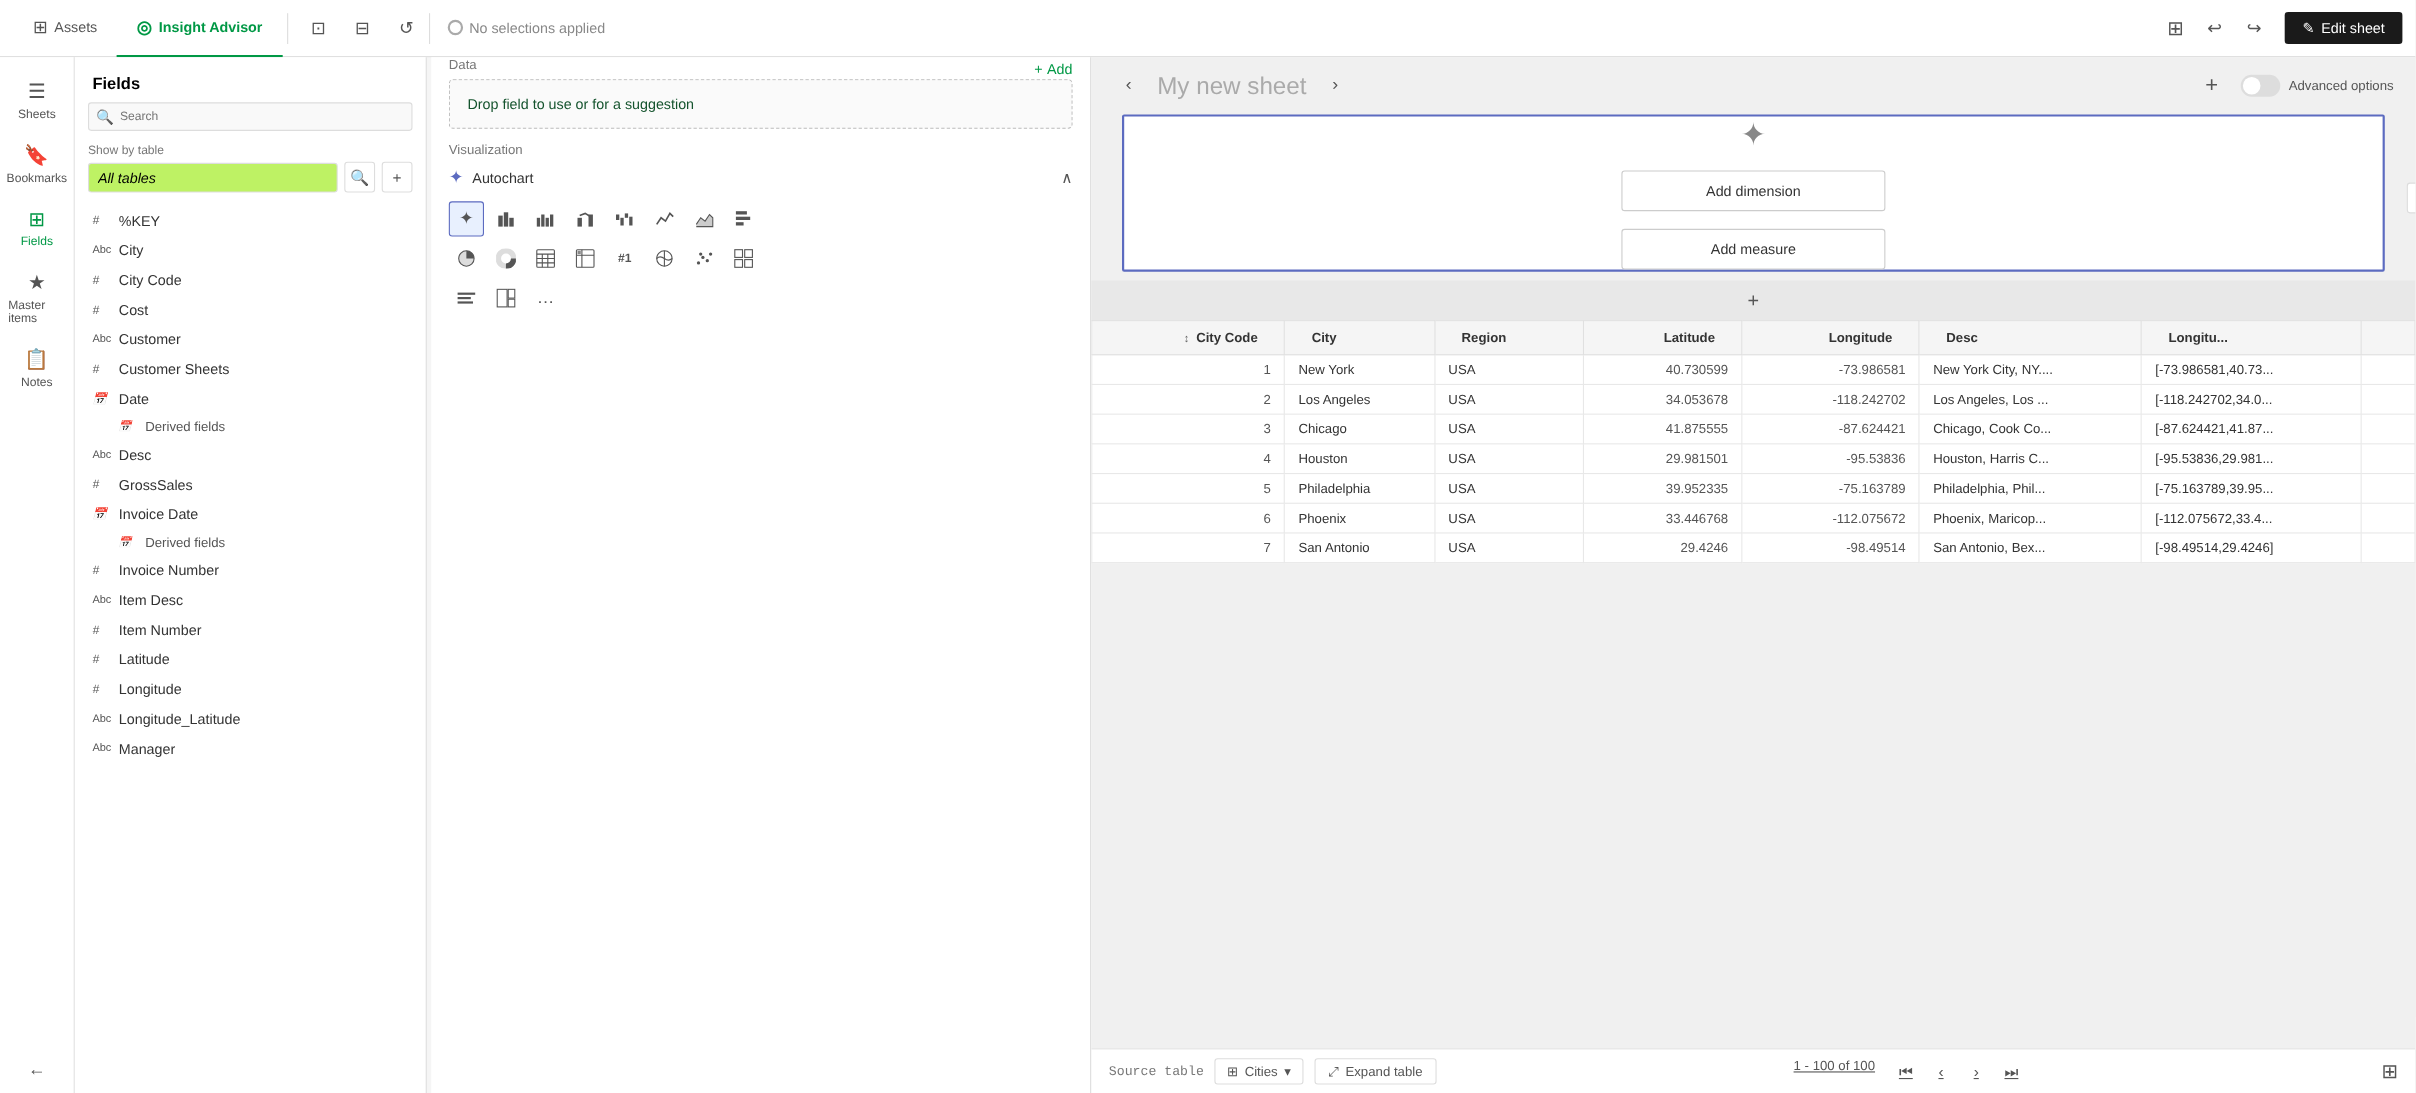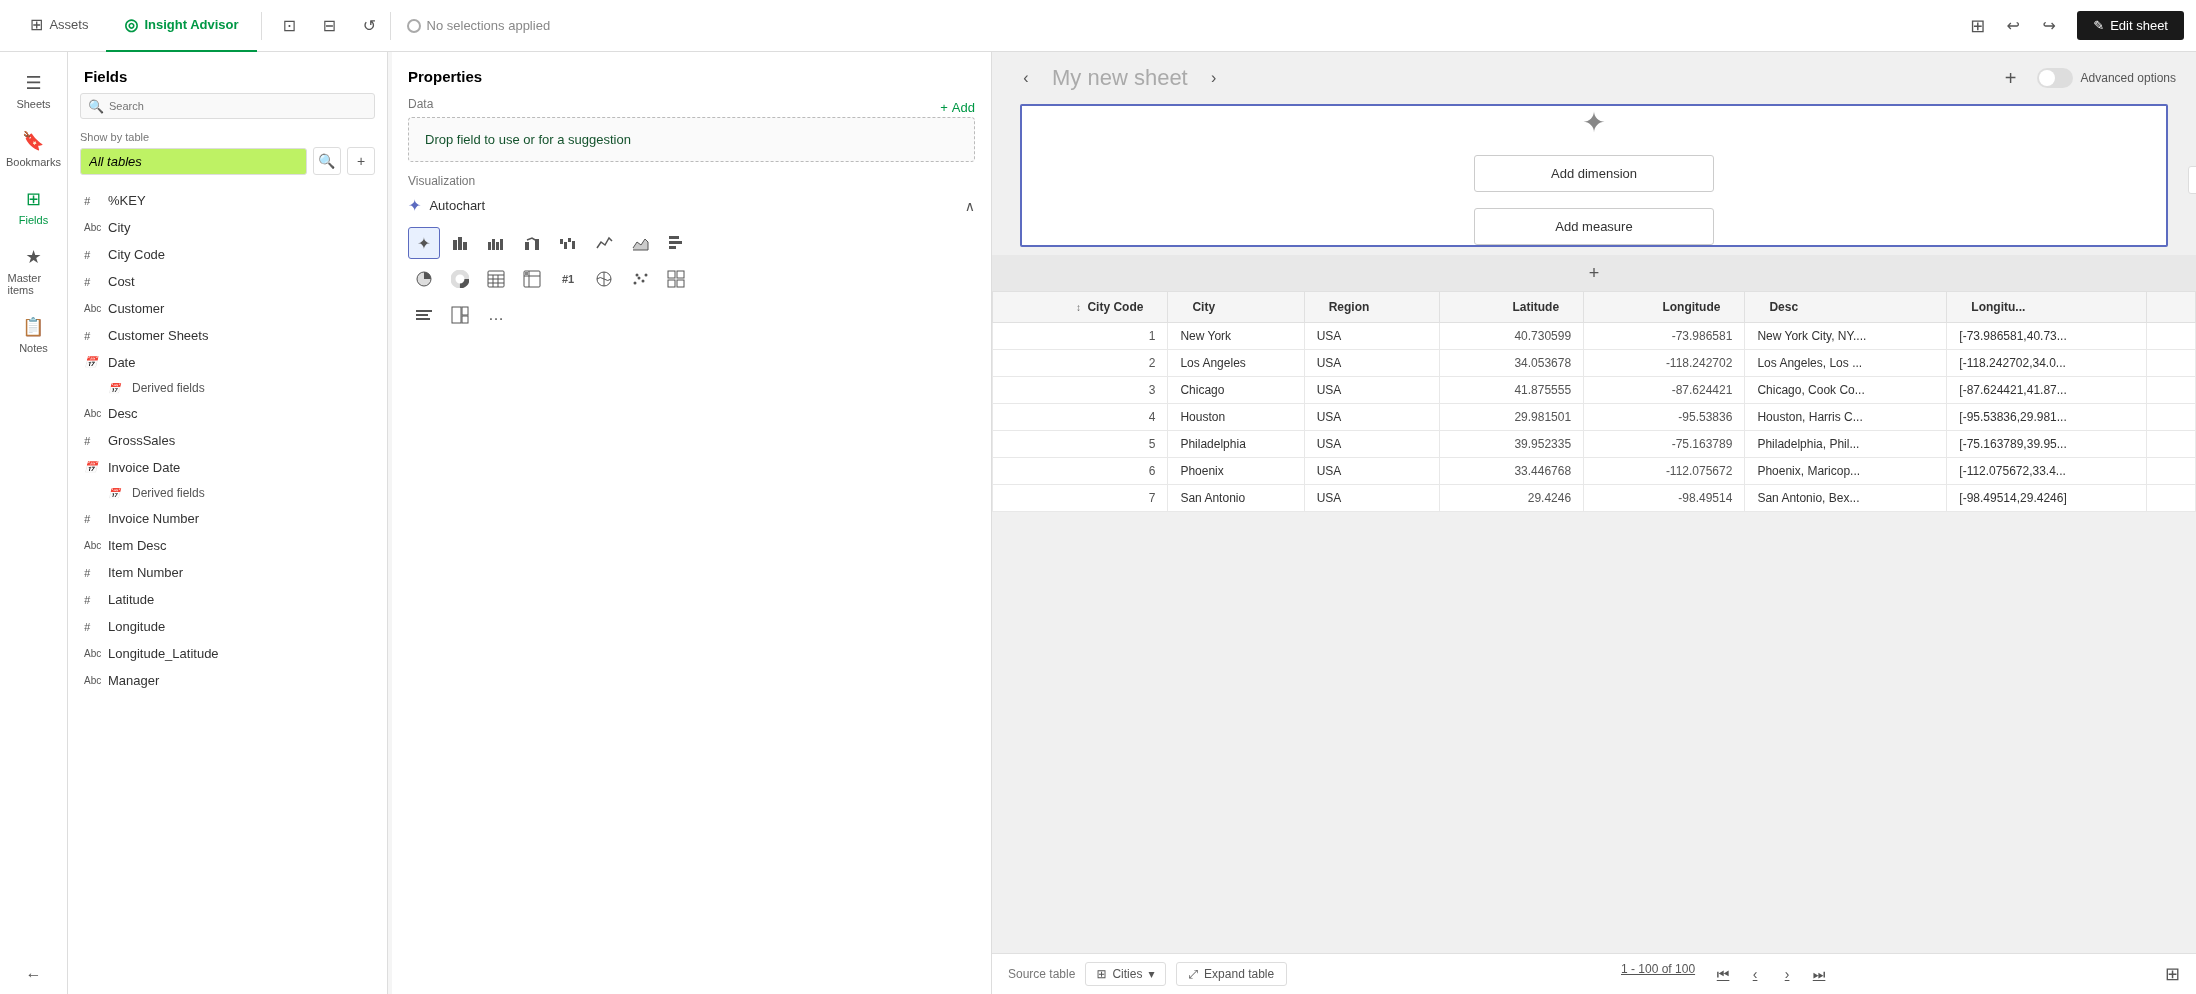--- a/index.html
+++ b/index.html
@@ -13,21 +13,21 @@
     }
     .nav-tab {
       display: flex; align-items: center; gap: 6px; padding: 0 18px; height: 52px;
       cursor: pointer; font-size: 13px; color: #555; border-bottom: 2px solid transparent;
     }
     .nav-tab.active { color: #009845; border-bottom: 2px solid #009845; font-weight: 600; }
     .nav-tab-icon { font-size: 16px; }
     .nav-separator { width: 1px; height: 28px; background: #ddd; margin: 0 4px; }
     .nav-tools { display: flex; align-items: center; gap: 8px; margin-left: 8px; }
     .nav-tool-btn { width: 32px; height: 32px; display: flex; align-items: center; justify-content: center; border: none; background: transparent; cursor: pointer; color: #555; font-size: 16px; border-radius: 3px; }
-    .no-selections { color: #888; font-size: 13px; margin-left: 12px; display: flex; align-items: center; gap: 6px; }
+    .no-selections { color: #888; font-size: 13px; margin-left: 12px; display: flex; align-items: flex-start; gap: 6px; }
     .no-sel-dot { width: 14px; height: 14px; border-radius: 50%; border: 2px solid #aaa; display: inline-block; }
     .top-right { margin-left: auto; display: flex; align-items: center; gap: 12px; }
     .grid-icon { font-size: 18px; color: #555; cursor: pointer; }
     .undo-redo { display: flex; gap: 4px; }
     .edit-btn {
       background: #1a1a1a; color: #fff; border: none; border-radius: 3px;
       padding: 7px 16px; font-size: 13px; cursor: pointer; display: flex; align-items: center; gap: 6px;
     }
 
     
@@ -166,21 +166,21 @@
     }
     .data-table td.num { text-align: right; color: #555; }
     .sort-icon { font-size: 10px; margin-right: 3px; color: #666; }
 
     
     .table-footer {
       display: flex; align-items: center; padding: 8px 16px; background: #fff;
       border-top: 1px solid #e0e0e0; justify-content: space-between; font-size: 12px; color: #555;
     }
     .source-table-left { display: flex; align-items: center; gap: 10px; }
-    .source-label { color: #777; }
+    .source-label { color: #777; font-family: Liberation Mono, monospace; }
     .table-selector {
       display: flex; align-items: center; gap: 6px; padding: 4px 10px;
       border: 1px solid #ddd; border-radius: 3px; cursor: pointer; background: #fff;
     }
     .expand-btn {
       display: flex; align-items: center; gap: 6px; padding: 4px 12px;
       border: 1px solid #ddd; border-radius: 3px; cursor: pointer; background: #fff;
     }
     .pagination { display: flex; align-items: flex-start; gap: 8px; text-decoration: underline; }
     .page-info { margin-right: 8px; }
@@ -353,23 +353,20 @@
       <div class="field-item">
         <span class="field-type abc">Abc</span>
         <span>Manager</span>
       </div>
     </div>
   </div>
 
   <div class="resizer"></div>
 
   <div class="properties-panel">
-    <div class="prop-header">
-      <span>Properties</span>
-    </div>
     <div class="prop-section">
       <div class="prop-add-row">
         <span class="prop-section-label" style="margin-right:auto;">Data</span>
         <button class="add-btn">
           <span>+</span>
           <span>Add</span>
         </button>
       </div>
       <div class="drop-zone">
         <span>Drop field to use or for a suggestion</span>

